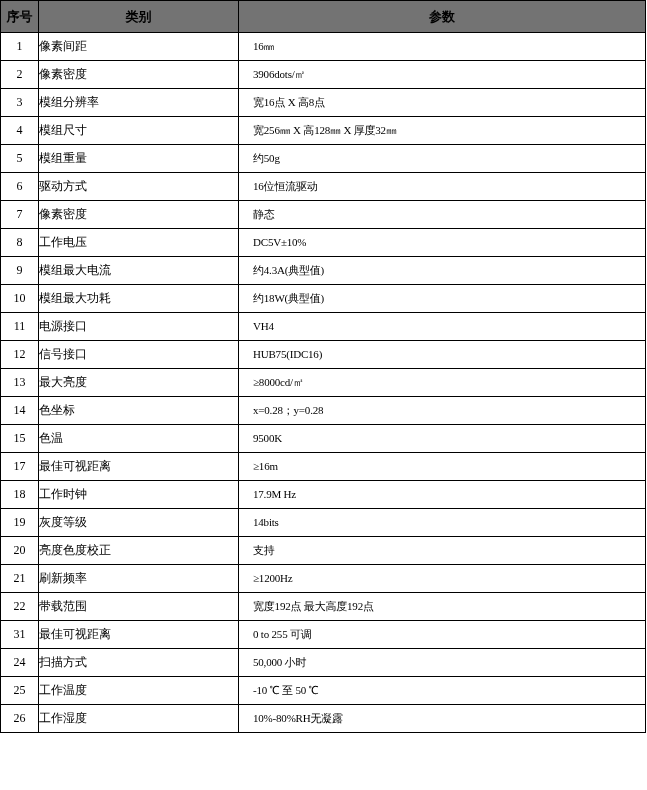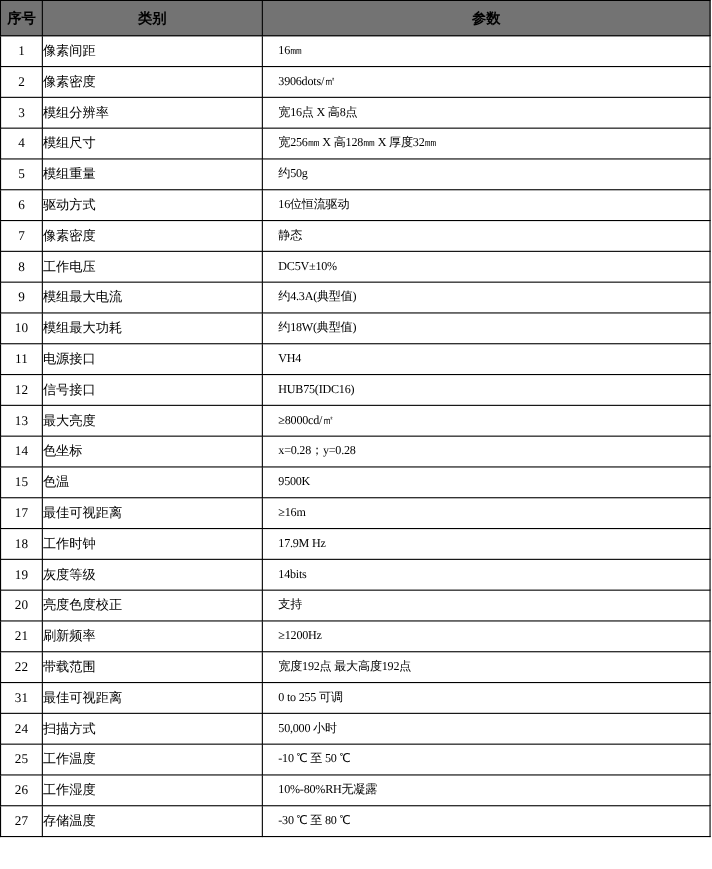--- a/index.html
+++ b/index.html
@@ -191,19 +191,14 @@
       <tr>
         <td class="idx">25</td>
         <td class="cat">工作温度</td>
         <td class="param">-10 ℃ 至 50 ℃</td>
       </tr>
       <tr>
         <td class="idx">26</td>
         <td class="cat">工作湿度</td>
         <td class="param">10%-80%RH无凝露</td>
       </tr>
-      <tr>
-        <td class="idx">27</td>
-        <td class="cat">存储温度</td>
-        <td class="param">-30 ℃ 至 80 ℃</td>
-      </tr>
     </tbody>
 </table>
 
 </body></html>

